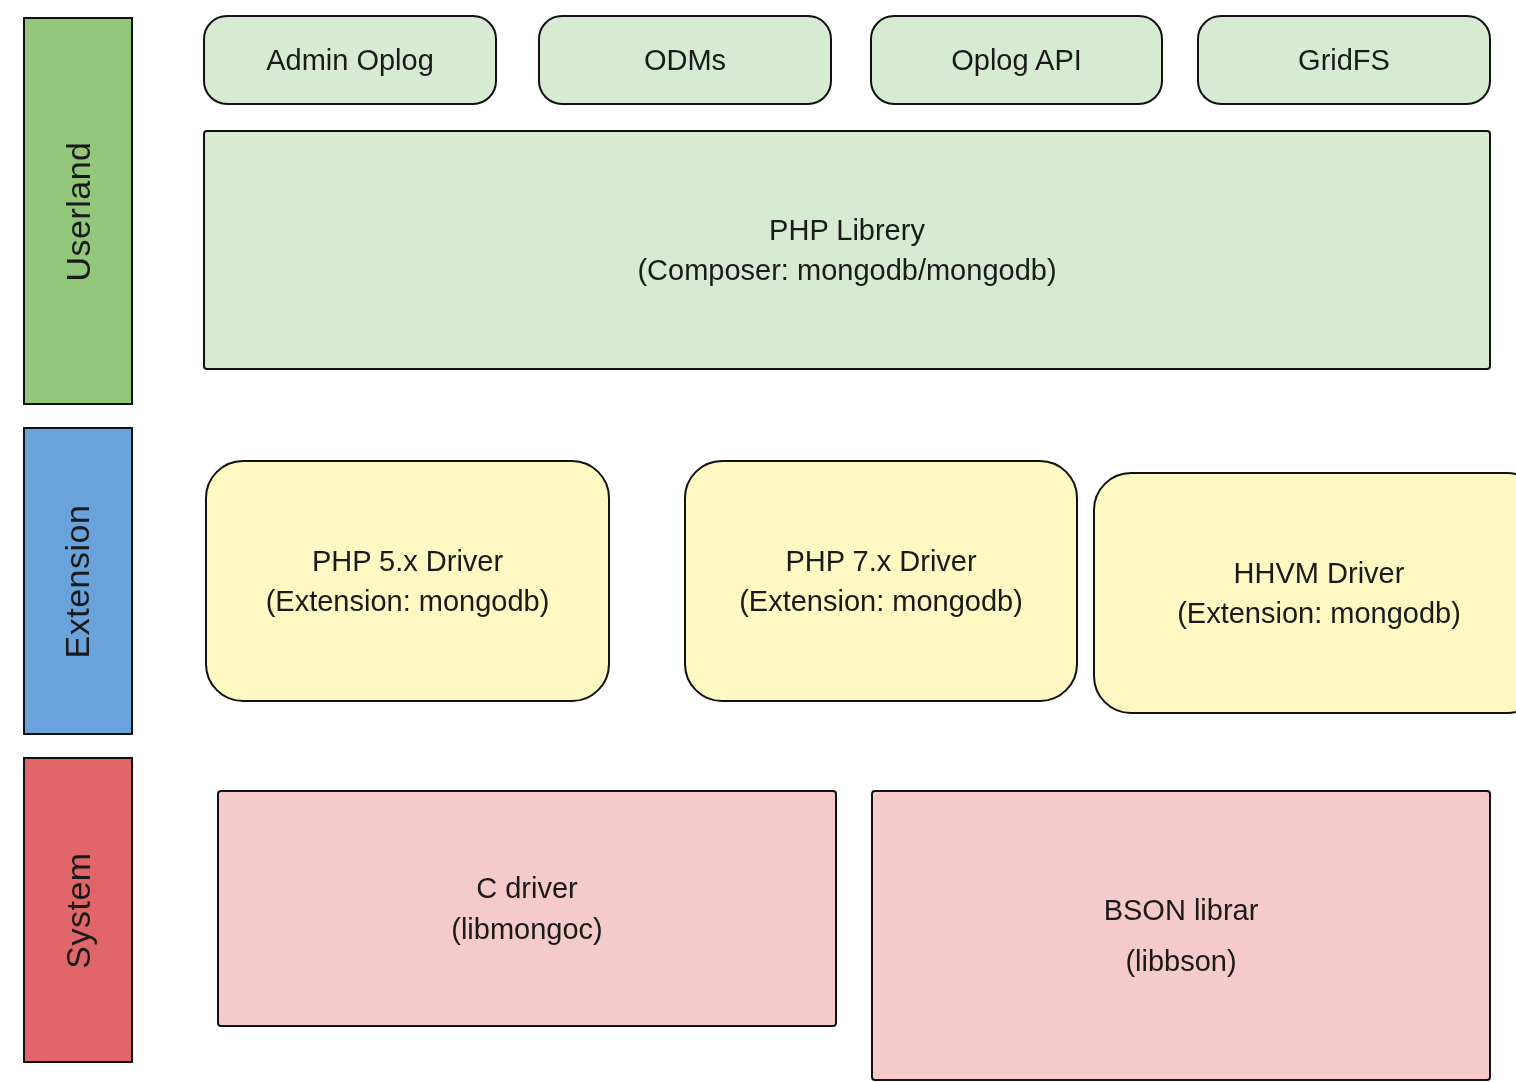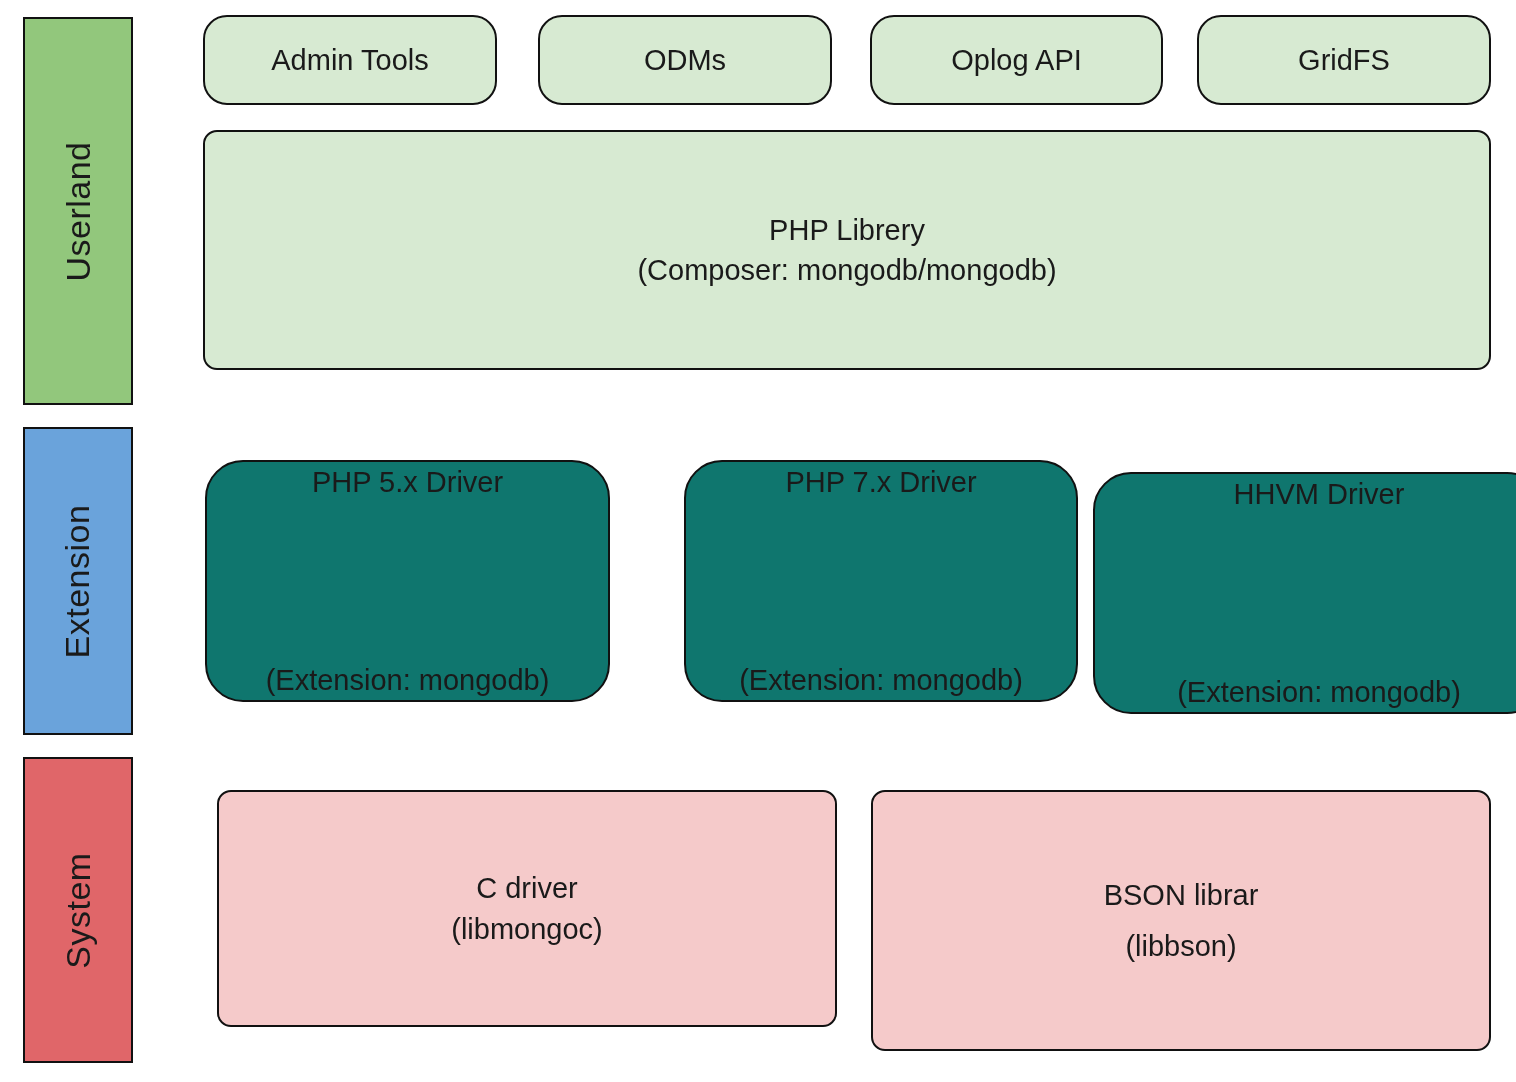--- a/index.html
+++ b/index.html
@@ -44,62 +44,62 @@
     box-sizing: border-box;
     display: flex;
     flex-direction: column;
     align-items: center;
     justify-content: center;
     text-align: center;
     font-size: 29px;
     line-height: 1.38;
   }
   .green { background: #D7EAD2; }
-  .blue  { background: #0f766e; justify-content: space-between; }
+  .blue  { background: #fef9c3; }
   .red   { background: #F5CACA; }
 
   .r-sm { border-radius: 24px; }
-  .r-md { border-radius: 14px; }
+  .r-md { border-radius: 4px; }
   .r-lg { border-radius: 38px; }
 
   
   .box-admin  { left: 203px;  top: 15px; width: 294px; height: 90px; }
   .box-odms   { left: 538px;  top: 15px; width: 294px; height: 90px; text-align: right; }
   .box-oplog  { left: 870px;  top: 15px; width: 293px; height: 90px; }
   .box-gridfs { left: 1197px; top: 15px; width: 294px; height: 90px; }
 
   
   .box-phplib { left: 203px; top: 130px; width: 1288px; height: 240px; }
 
   
   .box-php5 { left: 205px;  top: 460px; width: 405px; height: 242px; }
   .box-php7 { left: 684px;  top: 460px; width: 394px; height: 242px; }
   .box-hhvm { left: 1093px; top: 460px; width: 452px; height: 242px; margin-top: 12px; }
 
   
   .box-cdriver { left: 205px; top: 790px; width: 620px; height: 237px; margin-left: 12px; }
-  .box-bson    { left: 871px; top: 790px; width: 620px; height: 261px; gap: 10px; }
+  .box-bson    { left: 871px; top: 790px; width: 620px; height: 291px; gap: 10px; }
 </style>
 </head>
 <body>
 
 <div class="canvas">
 
   <div class="layer-bar bar-userland">
     <span class="vtext">Userland</span>
   </div>
   <div class="layer-bar bar-extension">
     <span class="vtext">Extension</span>
   </div>
   <div class="layer-bar bar-system">
     <span class="vtext">System</span>
   </div>
 
   <div class="box green r-sm box-admin">
-    <span>Admin Tools</span>
+    <span>Admin Oplog</span>
   </div>
   <div class="box green r-sm box-odms">
     <span>ODMs</span>
   </div>
   <div class="box green r-sm box-oplog">
     <span>Oplog API</span>
   </div>
   <div class="box green r-sm box-gridfs">
     <span>GridFS</span>
   </div>

